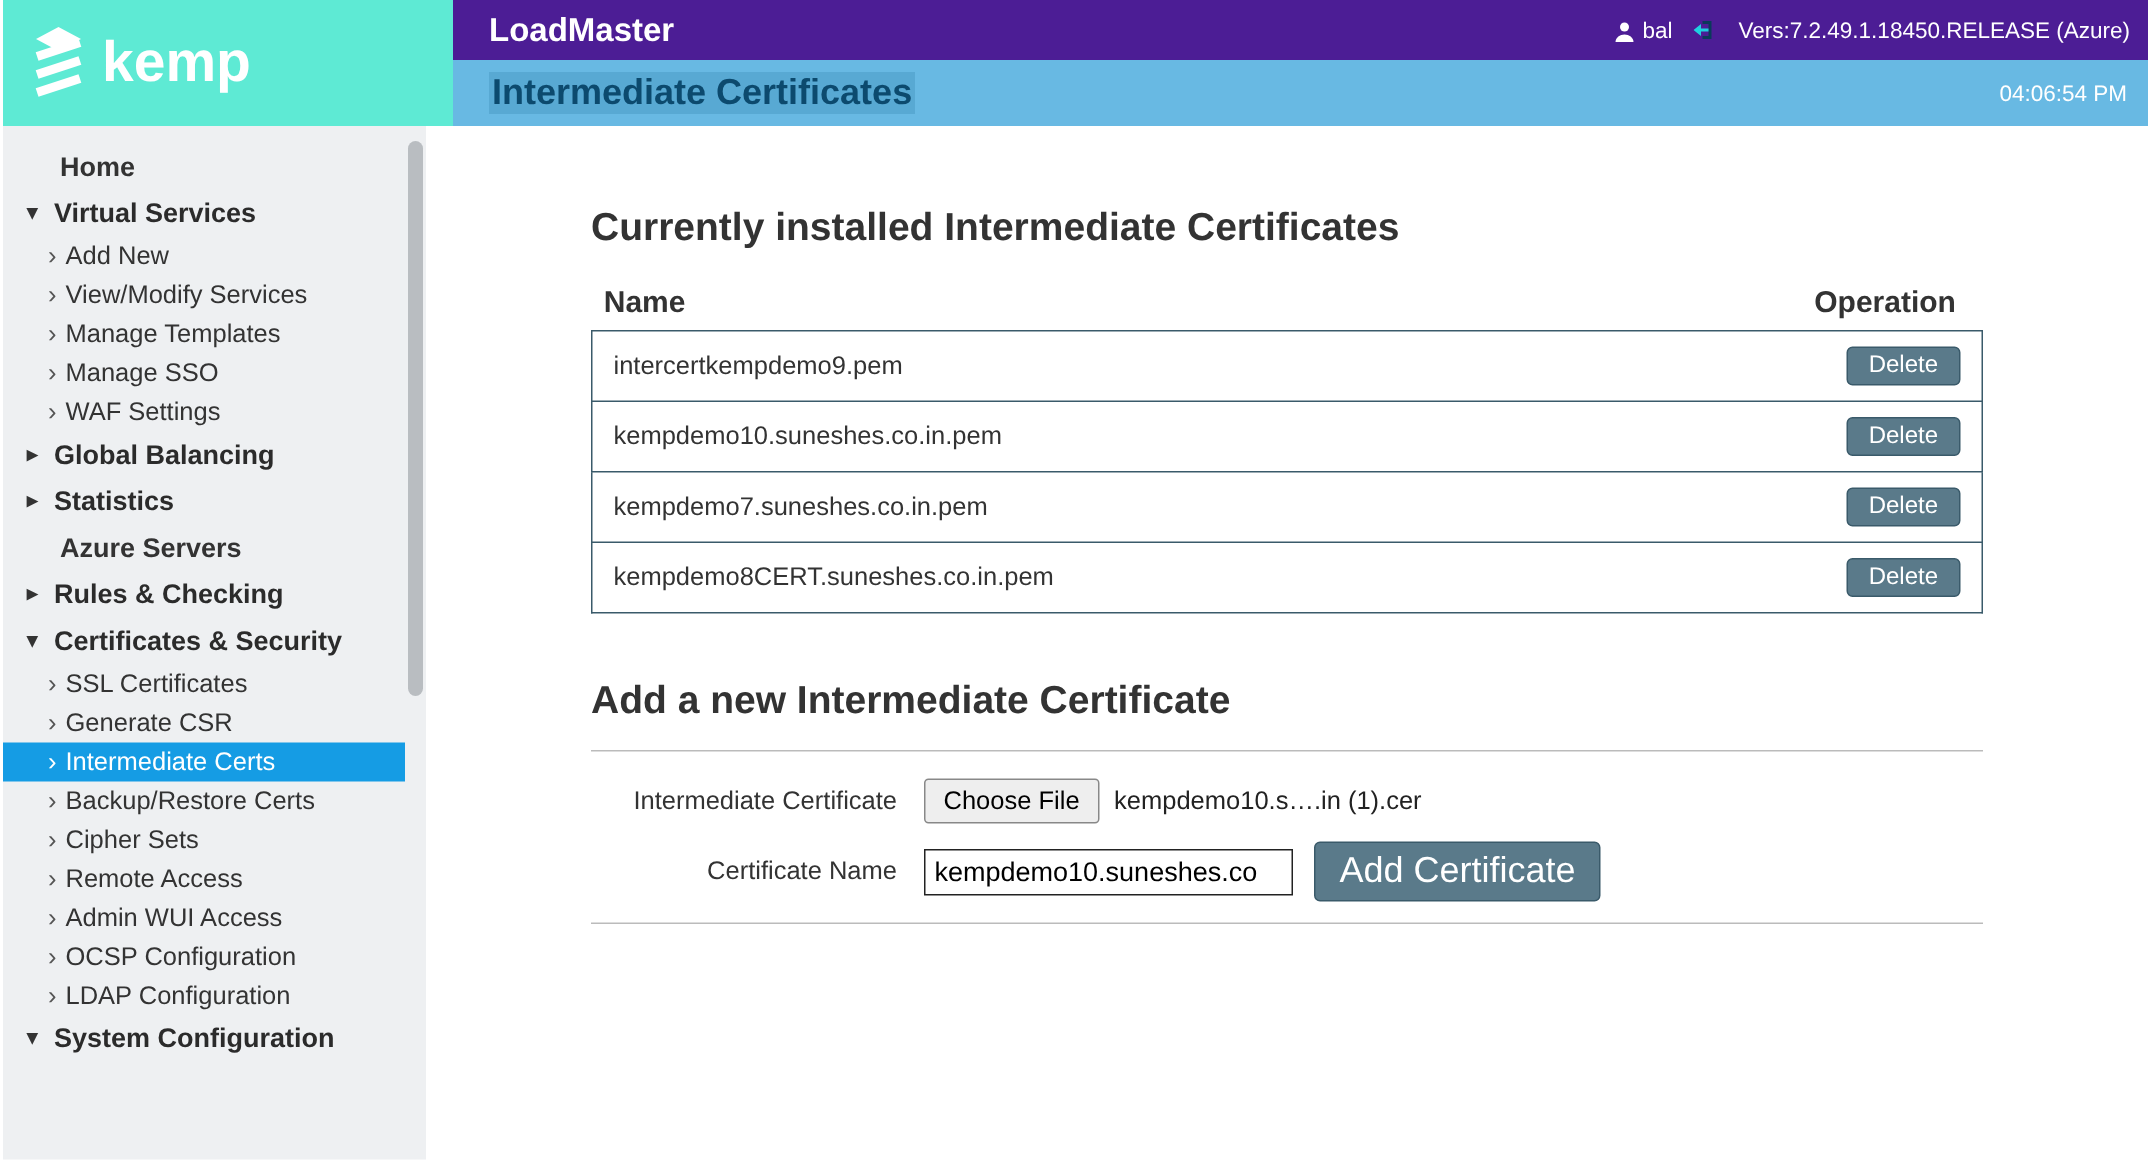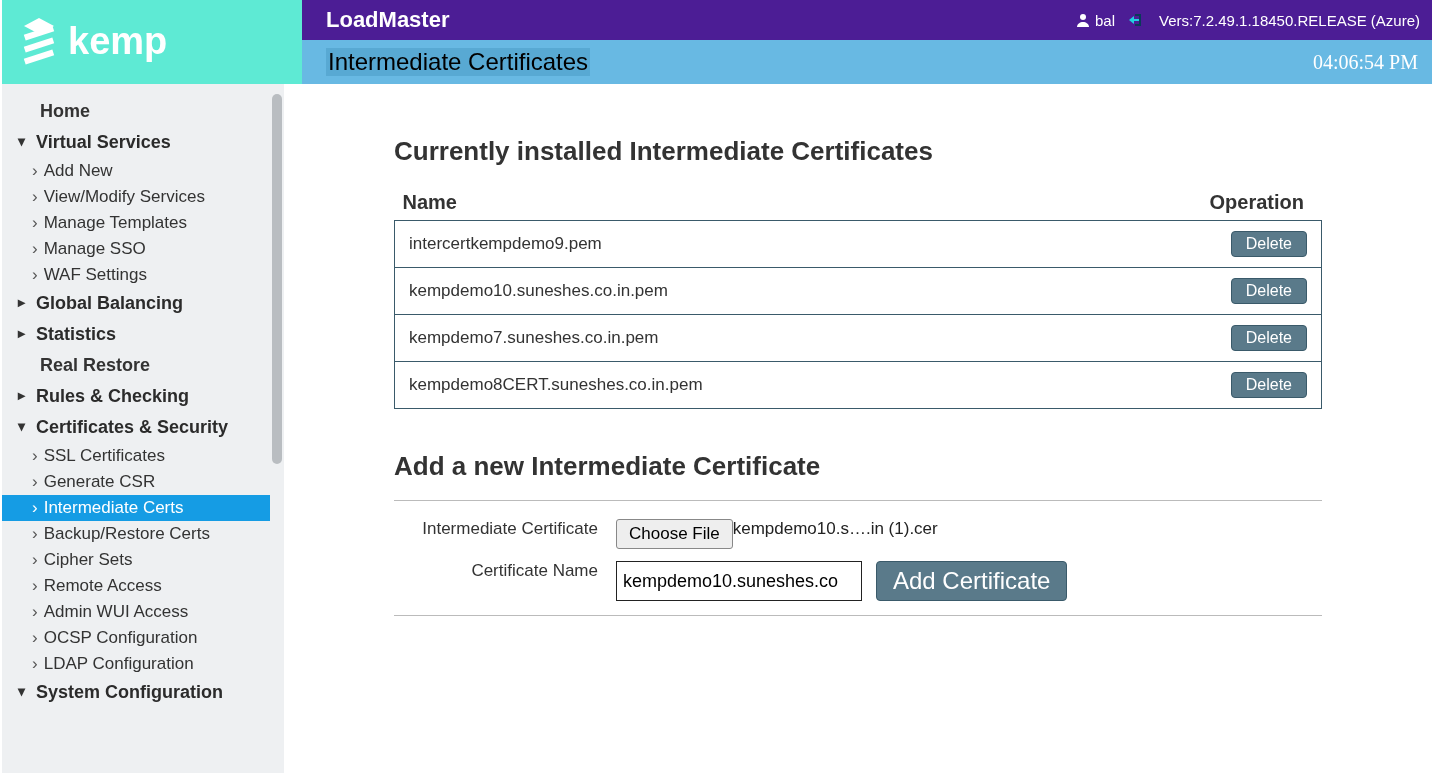--- a/index.html
+++ b/index.html
@@ -34,40 +34,40 @@
     height: 40px;
     background: #4c1d95;
     color: #fff;
     display: flex;
     align-items: center;
     padding: 0 12px 0 24px;
     font-size: 22px;
     font-weight: 600;
   }
   .header-row1 .spacer { flex: 1; }
-  .header-row1 .user { font-size: 15px; font-weight: 400; display:flex; align-items:center; gap:4px;}
+  .header-row1 .user { font-size: 15px; font-weight: 400; display:flex; align-items:flex-end; gap:4px;}
   .header-row1 .logout { margin: 0 14px; display:flex; align-items:center;}
   .header-row1 .vers { font-size: 15px; font-weight: 400; }
   .header-row2 {
     height: 44px;
     background: #68b9e3;
     color: #1c3a4a;
     display: flex;
     align-items: center;
     padding: 0 14px 0 24px;
   }
   .header-row2 .pagetitle {
     font-size: 24px;
-    font-weight: 400;
-    color: #000000;
+    font-weight: 700;
+    color: #0c4a6e;
     background: #58a9d3;
     padding: 0 2px;
   }
   .header-row2 .spacer { flex: 1; }
-  .header-row2 .clock { font-size: 20px; color: #fff; font-family: Liberation Serif, serif; }
+  .header-row2 .clock { font-size: 15px; color: #fff; }
   .body-wrap {
     position: absolute;
     left: 2px;
     top: 84px;
     right: 2px;
     bottom: 2px;
     display: flex;
   }
   .sidebar {
     width: 282px;
@@ -179,36 +179,37 @@
     border: 1px solid #3a5a6a;
     border-radius: 4px;
     padding: 3px 14px;
     font-size: 16px;
     cursor: pointer;
   }
   .add-section { margin-top: 42px; }
   .add-section hr { border: none; border-top: 1px solid #bbb; margin: 14px 0 18px 0; }
   .form-row {
     display: flex;
+    align-items: center;
     margin-bottom: 12px;
   }
   .form-row .lbl {
     width: 222px;
     text-align: right;
     padding-right: 18px;
     font-size: 17px;
   }
   .choose-file-btn {
     background: #eeeeee;
     border: 1px solid #888;
     border-radius: 3px;
     padding: 4px 12px;
     font-size: 17px;
     cursor: pointer;
-    margin-right: 0;
+    margin-right: 10px;
   }
   .file-chosen { font-size: 17px; color: #222; }
   .text-input {
     border: 1.5px solid #222;
     padding: 4px 6px;
     font-size: 18px;
     width: 246px;
   }
   .btn-add {
     background: #5a7a8a;
@@ -269,21 +270,21 @@
 
     <div class="nav-top caret open">Virtual Services</div>
     <div class="nav-sub">Add New</div>
     <div class="nav-sub">View/Modify Services</div>
     <div class="nav-sub">Manage Templates</div>
     <div class="nav-sub">Manage SSO</div>
     <div class="nav-sub">WAF Settings</div>
 
     <div class="nav-top caret">Global Balancing</div>
     <div class="nav-top caret">Statistics</div>
-    <div class="nav-plain">Real Restore</div>
+    <div class="nav-plain">Azure Servers</div>
     <div class="nav-top caret">Rules &amp; Checking</div>
 
     <div class="nav-top caret open">Certificates &amp; Security</div>
     <div class="nav-sub">SSL Certificates</div>
     <div class="nav-sub">Generate CSR</div>
     <div class="nav-sub active">Intermediate Certs</div>
     <div class="nav-sub">Backup/Restore Certs</div>
     <div class="nav-sub">Cipher Sets</div>
     <div class="nav-sub">Remote Access</div>
     <div class="nav-sub">Admin WUI Access</div>

